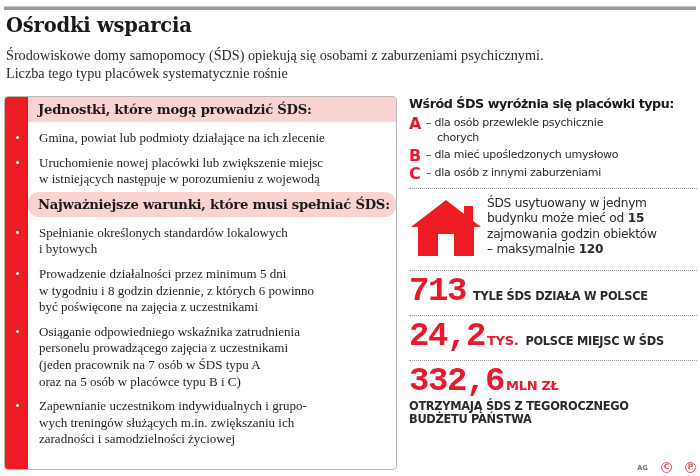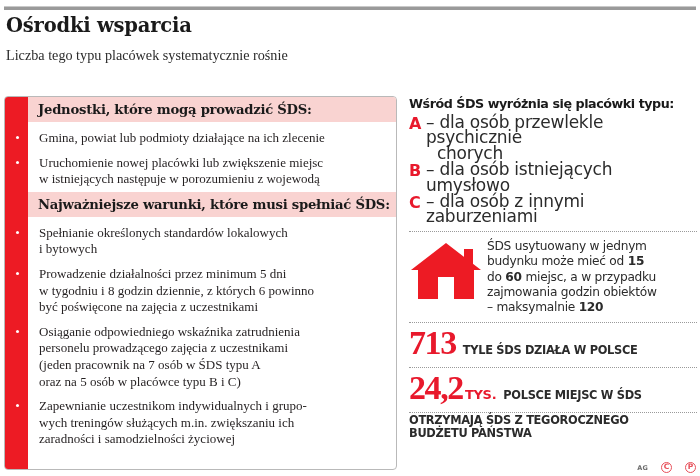--- a/index.html
+++ b/index.html
@@ -87,21 +87,21 @@
     background: #f9d3d1;
     box-sizing: border-box;
     padding: 5px 8px 5px 10px;
     font-family: "DejaVu Serif", serif;
     font-weight: bold;
     font-size: 13.2px;
     letter-spacing: -0.25px;
     color: #1a1a1a;
     white-space: nowrap;
   }
-  .band.second { margin-top: 4px; }
+  .band.second { margin-top: 4px; border-radius: 11px; }
 
   .bullets { padding: 0; margin: 0; list-style: none; }
   .bullets li {
     position: relative;
     padding: 0 6px 0 11px;
     margin-top: 8px;
     font-family: "Liberation Serif", serif;
     font-size: 13px;
     line-height: 16.6px;
     color: #231f20;
@@ -148,21 +148,21 @@
     font-family: "DejaVu Sans", sans-serif;
     font-weight: bold;
     font-size: 16px;
     color: #e8192c;
     width: 17px;
     flex: 0 0 17px;
     line-height: 17px;
   }
   .type-text {
     font-family: "DejaVu Sans", sans-serif;
-    font-size: 17px;
+    font-size: 11px;
     line-height: 15.4px;
     color: #2b2b2b;
     letter-spacing: -0.25px;
   }
   .type-text .ln { display: block; }
   .type-text .ln.ind { padding-left: 11px; }
 
   .dotted {
     border-top: 1px dotted #9a9a9a;
     height: 0;
@@ -190,21 +190,21 @@
   .house-text .ln { display: block; }
   .house-text b { font-weight: bold; }
 
   
   .stat-row {
     display: flex;
     align-items: baseline;
     padding-top: 2px;
   }
   .stat-num {
-    font-family: Liberation Serif, serif;
+    font-family: Liberation Mono, monospace;
     font-weight: bold;
     font-size: 34px;
     line-height: 36px;
     color: #e8192c;
     letter-spacing: -1.4px;
   }
   .stat-unit {
     font-family: "DejaVu Sans", sans-serif;
     font-weight: bold;
     font-size: 13px;
@@ -265,20 +265,21 @@
 </head>
 <body>
 
 <div class="page">
 
   <div class="top-rule"></div>
 
   <div class="headline">Ośrodki wsparcia</div>
 
   <div class="deck">
+    <span>Środowiskowe domy samopomocy (ŚDS)  opiekują się osobami z zaburzeniami psychicznymi.</span>
     <span>Liczba tego typu placówek systematycznie rośnie</span>
   </div>
 
   <div class="left-panel">
     <div class="red-rail"></div>
     <div class="panel-inner">
 
       <div class="band">Jednostki, które mogą prowadzić ŚDS:</div>
 
       <ul class="bullets grp1">
@@ -333,21 +334,21 @@
       <li>
         <span class="type-letter">A</span>
         <span class="type-text">
           <span class="ln">– dla osób przewlekle psychicznie</span>
           <span class="ln ind">chorych</span>
         </span>
       </li>
       <li>
         <span class="type-letter">B</span>
         <span class="type-text">
-          <span class="ln">– dla osób istniejących umysłowo</span>
+          <span class="ln">– dla mieć upośledzonych umysłowo</span>
         </span>
       </li>
       <li>
         <span class="type-letter">C</span>
         <span class="type-text">
           <span class="ln">– dla osób z innymi zaburzeniami</span>
         </span>
       </li>
     </ul>
 
@@ -357,21 +358,20 @@
       <div class="house-icon">
         <svg width="74" height="62" viewBox="0 0 74 62" xmlns="http://www.w3.org/2000/svg" aria-hidden="true">
           <path d="M37 2 L2 29 L9 29 L9 58 L65 58 L65 29 L72 29 Z" fill="#ed1b24"></path>
           <rect x="55" y="8" width="9" height="16" fill="#ed1b24"></rect>
           <rect x="29" y="36" width="16" height="22" fill="#ffffff"></rect>
         </svg>
       </div>
       <div class="house-text">
         <span class="ln">ŚDS usytuowany w jednym</span>
         <span class="ln"><span>budynku może mieć od </span><b>15</b></span>
-        <span class="ln"><span>do </span><b>60</b><span> miejsc, a w przypadku</span></span>
         <span class="ln">zajmowania godzin obiektów</span>
         <span class="ln"><span>– maksymalnie </span><b>120</b></span>
       </div>
     </div>
 
     <div class="dotted"></div>
 
     <div class="stat-row">
       <span class="stat-num">713</span>
       <span class="stat-label">TYLE ŚDS DZIAŁA W POLSCE</span>
@@ -380,20 +380,24 @@
     <div class="dotted"></div>
 
     <div class="stat-row">
       <span class="stat-num">24,2</span>
       <span class="stat-unit">TYS.</span>
       <span class="stat-label">POLSCE MIEJSC W ŚDS</span>
     </div>
 
     <div class="dotted"></div>
 
+    <div class="stat-row">
+      <span class="stat-num">332,6</span>
+      <span class="stat-unit">MLN ZŁ</span>
+    </div>
     <div class="stat-sub">
       <span class="ln">OTRZYMAJĄ ŚDS Z TEGOROCZNEGO</span>
       <span class="ln">BUDŻETU PAŃSTWA</span>
     </div>
 
   </div>
 
   <div class="credits">
     <span class="credit-text">AG</span>
     <span class="mark">C</span>

